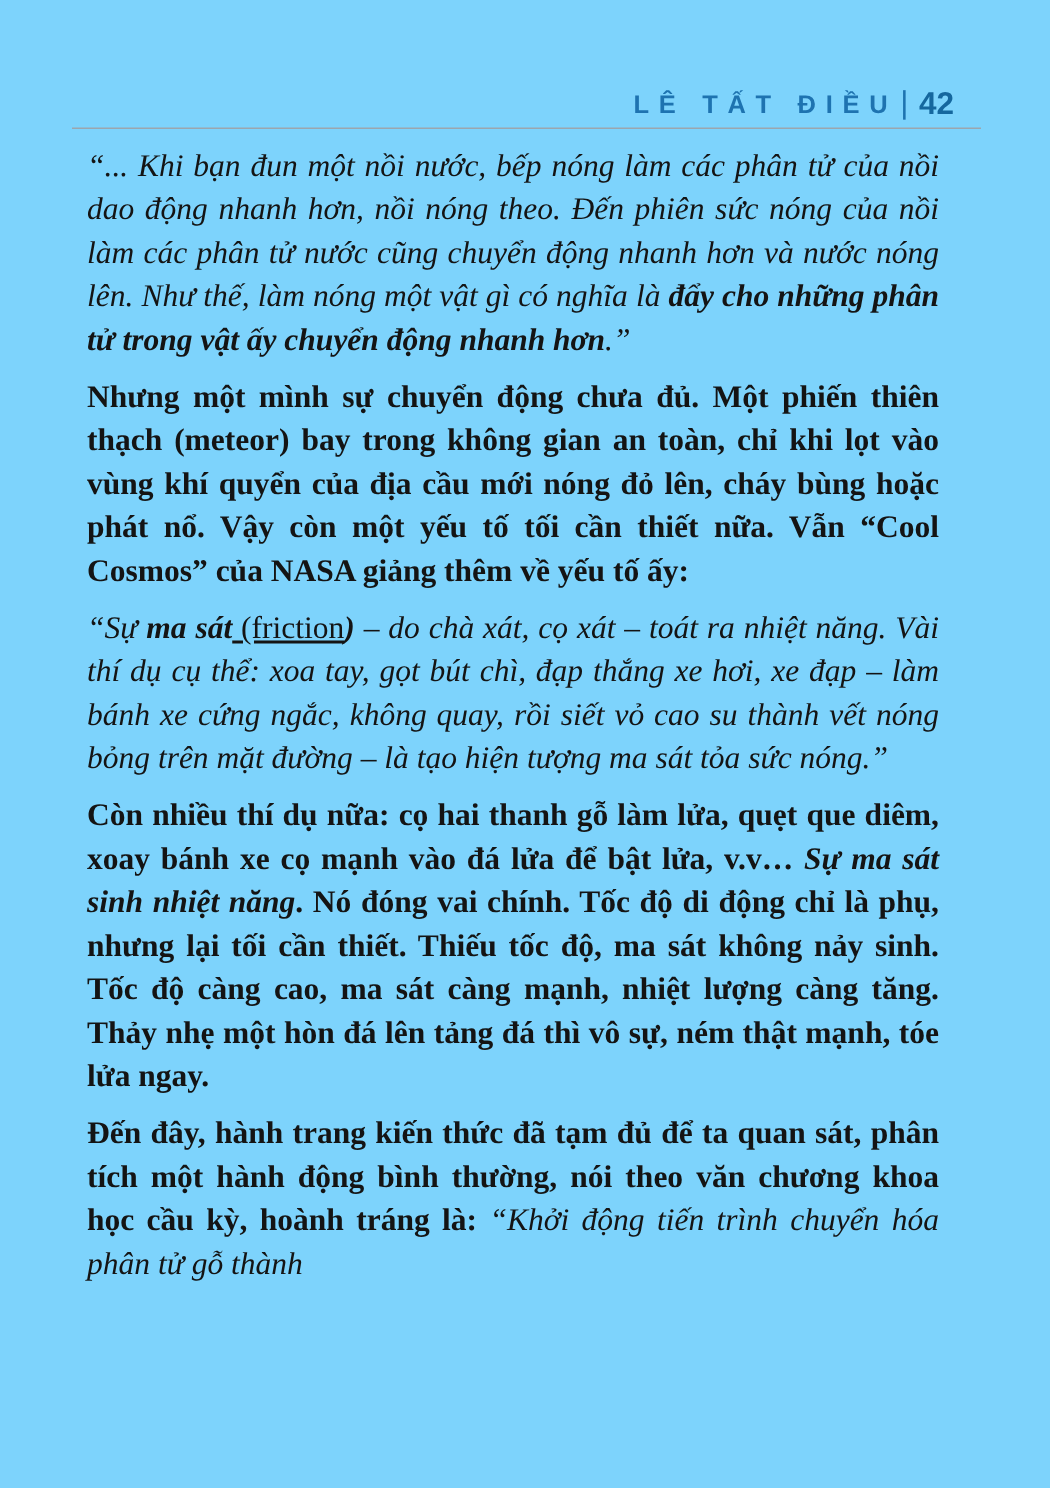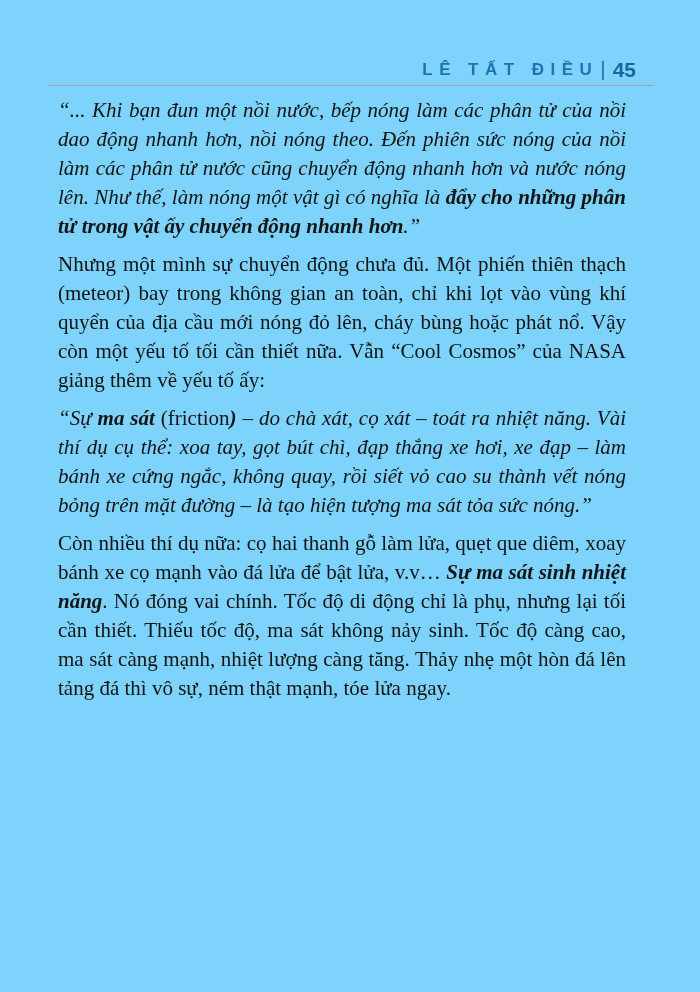--- a/index.html
+++ b/index.html
@@ -59,46 +59,47 @@
     top: 96px;
     left: 58px;
     width: 568px;
     font-size: 21px;
     line-height: 29px;
     text-align: justify;
   }
   .para {
     margin: 0 0 9px 0;
   }
-  .run-regular    { font-style: normal;  font-weight: normal; }
+  .run-regular    { font-style: normal;  font-weight: bold; }
   .run-italic     { font-style: italic;  font-weight: normal; }
   .run-bold-italic{ font-style: italic;  font-weight: bold;   }
-  .run-upright    { font-style: normal;  font-weight: normal; }
+  .run-upright    { font-style: normal;  font-weight: normal; text-decoration: underline; }
 </style>
 </head>
 <body>
 
 <div class="page">
 
   <header>
     <div class="header-text">
       <span class="author">LÊ TẤT ĐIỀU</span>
       <span class="header-sep">|</span>
-      <span class="page-num">45</span>
+      <span class="page-num">42</span>
     </div>
     <div class="header-rule"></div>
   </header>
 
   <main class="body-text">
 
     <p class="para"><span class="run-italic">“... Khi bạn đun một nồi nước, bếp nóng làm các phân tử của nồi dao động nhanh hơn, nồi nóng theo. Đến phiên sức nóng của nồi làm các phân tử nước cũng chuyển động nhanh hơn và nước nóng lên. Như thế, làm nóng một vật gì có nghĩa là </span><span class="run-bold-italic">đẩy cho những phân tử trong vật ấy chuyển động nhanh hơn</span><span class="run-italic">.”</span></p>
 
     <p class="para"><span class="run-regular">Nhưng một mình sự chuyển động chưa đủ. Một phiến thiên thạch (meteor) bay trong không gian an toàn, chỉ khi lọt vào vùng khí quyển của địa cầu mới nóng đỏ lên, cháy bùng hoặc phát nổ. Vậy còn một yếu tố tối cần thiết nữa. Vẫn “Cool Cosmos” của NASA giảng thêm về yếu tố ấy:</span></p>
 
     <p class="para"><span class="run-italic">“Sự </span><span class="run-bold-italic">ma sát</span><span class="run-upright"> (friction</span><span class="run-bold-italic">)</span><span class="run-italic"> – do chà xát, cọ xát – toát ra nhiệt năng. Vài thí dụ cụ thể: xoa tay, gọt bút chì, đạp thắng xe hơi, xe đạp – làm bánh xe cứng ngắc, không quay, rồi siết vỏ cao su thành vết nóng bỏng trên mặt đường – là tạo hiện tượng ma sát tỏa sức nóng.”</span></p>
 
 
     <p class="para"><span class="run-regular">Còn nhiều thí dụ nữa: cọ hai thanh gỗ làm lửa, quẹt que diêm, xoay bánh xe cọ mạnh vào đá lửa để bật lửa, v.v… </span><span class="run-bold-italic">Sự ma sát sinh nhiệt năng</span><span class="run-regular">. Nó đóng vai chính. Tốc độ di động chỉ là phụ, nhưng lại tối cần thiết. Thiếu tốc độ, ma sát không nảy sinh. Tốc độ càng cao, ma sát càng mạnh, nhiệt lượng càng tăng. Thảy nhẹ một hòn đá lên tảng đá thì vô sự, ném thật mạnh, tóe lửa ngay.</span></p>
 
+    <p class="para"><span class="run-regular">Đến đây, hành trang kiến thức đã tạm đủ để ta quan sát, phân tích một hành động bình thường, nói theo văn chương khoa học cầu kỳ, hoành tráng là: </span><span class="run-italic">“Khởi động tiến trình chuyển hóa phân tử gỗ thành</span></p>
 
   </main>
 
 </div>
 
 </body></html>

